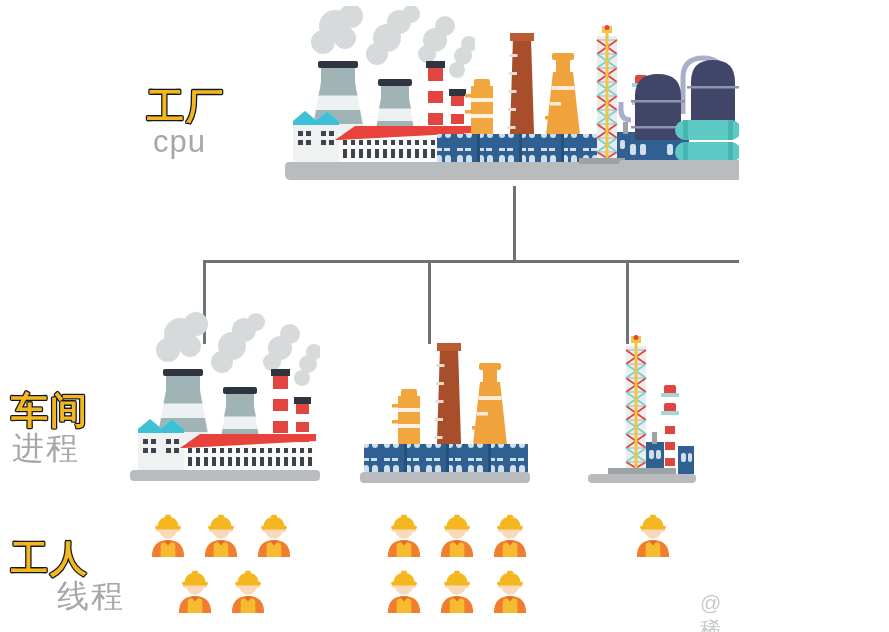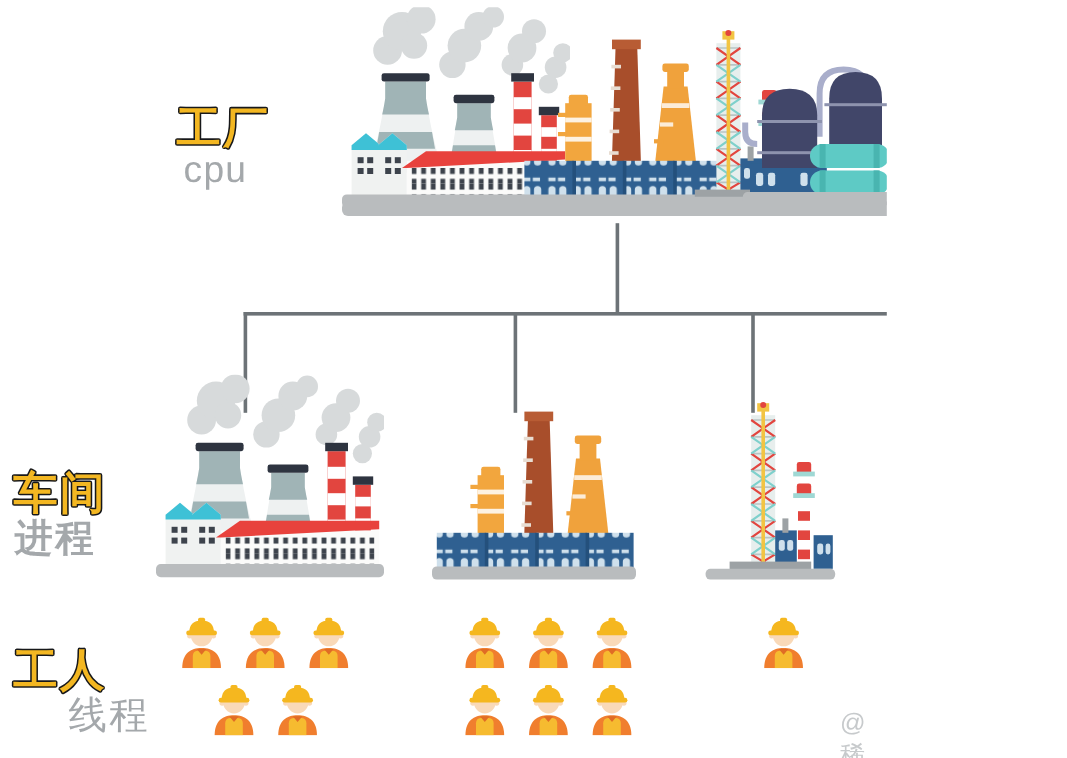--- a/index.html
+++ b/index.html
@@ -342,21 +342,21 @@
     </div>
 
   <svg class="outline-title" style="left:144px; top:82px;" width="110" height="48">
     <text x="3" y="37">工厂</text>
   </svg>
   <div class="subtitle latin" style="left:153px; top:126px;text-align:center;">cpu</div>
 
   <svg class="outline-title" style="left:8px; top:386px;" width="110" height="48">
     <text x="3" y="37">车间</text>
   </svg>
-  <div class="subtitle" style="left:12px; top:432px;font-weight:bold;">进程</div>
+  <div class="subtitle" style="left:12px; top:432px;">进程</div>
 
   <svg class="outline-title" style="left:8px; top:534px;" width="110" height="48">
     <text x="3" y="37">工人</text>
   </svg>
   <div class="subtitle" style="left:12px; top:580px;margin-left:45px;">线程</div>
 
   <div class="watermark" style="left:700px; top:591px;">@稀土掘金技术社区</div>
 
 </div>
 

